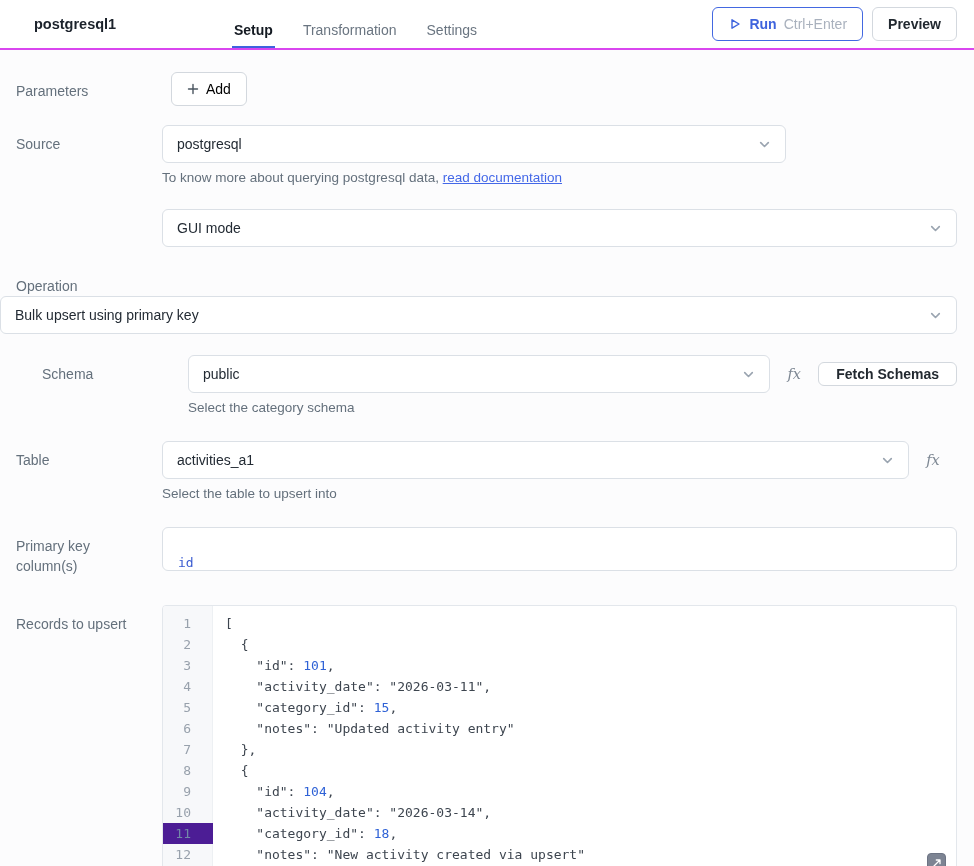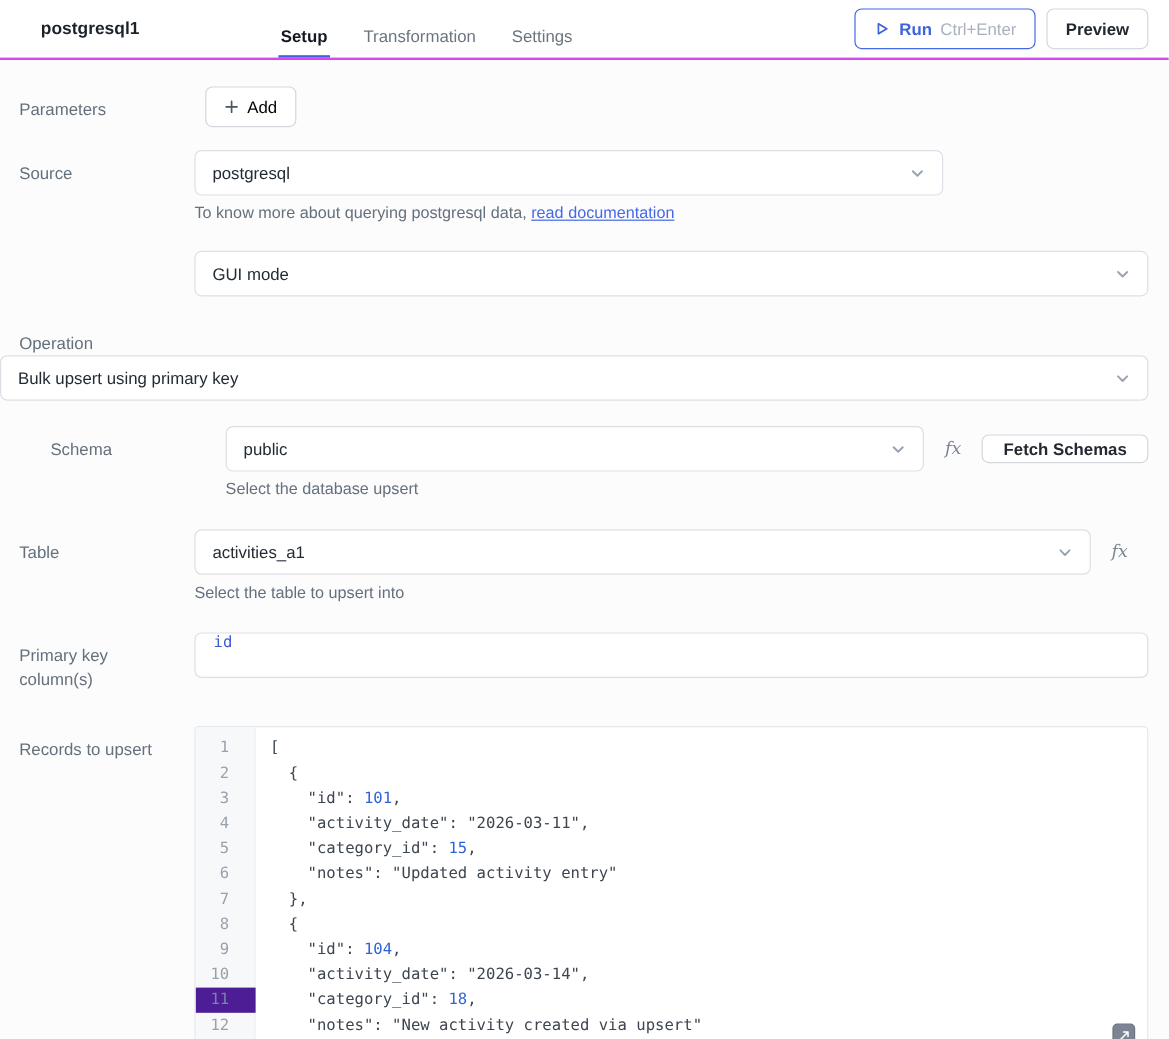--- a/index.html
+++ b/index.html
@@ -83,23 +83,23 @@
     color: #7d8793; font-size: 14.5px; cursor: pointer; flex-shrink: 0;
   }
   .fetch-btn {
     height: 24px; padding: 0 17px; flex-shrink: 0;
     background: #fff; border: 1px solid #d3d8de; border-radius: 6px;
     font-family: inherit; font-size: 14px; font-weight: 600; color: #222930;
     cursor: pointer;
   }
 
   .text-input {
-    height: 38px; background: #fff;
+    height: 44px; background: #fff;
     border: 1px solid #dbe0e6; border-radius: 6px;
-    display: flex; align-items: flex-start; padding: 0 15px; cursor: text;
+    display: flex; align-items: flex-end; padding: 0 15px; cursor: text;
   }
   .mono-val { font-family: "DejaVu Sans Mono", monospace; font-size: 13px; color: #3a5bd0; }
 
   
   .code-editor {
     position: relative; height: 278px; overflow: hidden;
     background: #fff; border: 1px solid #e3e7ec; border-radius: 4px;
     font-family: "DejaVu Sans Mono", monospace; font-size: 13px; line-height: 21px;
     cursor: text;
   }
@@ -218,21 +218,21 @@
           <span>public</span>
           <span class="chevron">
             <svg width="13" height="13" viewBox="0 0 12 12">
                 <path d="M2.5 4.3 L6 7.8 L9.5 4.3" fill="none" stroke="#9aa4b0" stroke-width="1.5" stroke-linecap="round" stroke-linejoin="round"></path>
               </svg>
           </span>
         </div>
         <span class="fx">fx</span>
         <button class="fetch-btn">Fetch Schemas</button>
       </div>
-      <div class="helper">Select the database upsert</div>
+      <div class="helper">Select the category schema</div>
     </div>
   </div>
 
   <div class="row row-table">
     <div class="row-label">Table</div>
     <div class="row-content">
       <div class="inline-line">
         <div class="select">
           <span>activities_a1</span>
           <span class="chevron">

